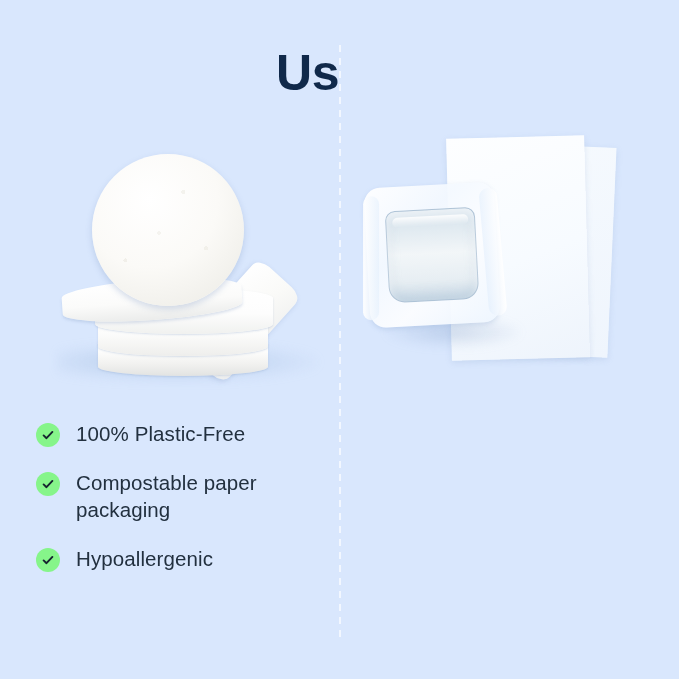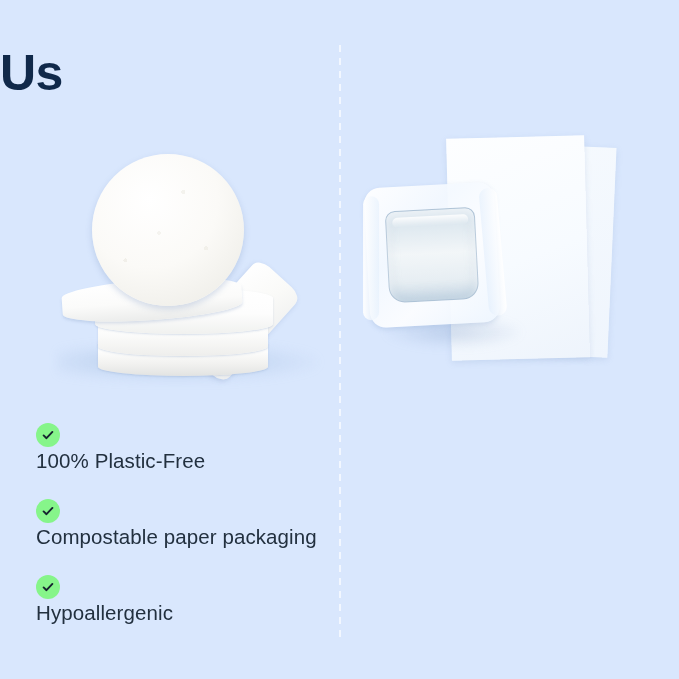--- a/index.html
+++ b/index.html
@@ -30,21 +30,21 @@
   
   .heading {
     position:absolute;
     top:48px;
     font-size:50px;
     font-weight:bold;
     letter-spacing:-0.5px;
     color:#10294a;
     line-height:1;
   }
-  .heading.us   { left:0; width:339px; text-align:left; }
+  .heading.us   { left:0; width:339px; text-align:right; }
   .heading.them { left:339px; width:340px; text-align:center; }
 
   
   .col { position:absolute; top:0; height:679px; }
   .col.left  { left:0;     width:339px; }
   .col.right { left:339px; width:340px; }
 
   
   .art-left  { position:absolute; left:0; top:140px; width:339px; height:260px; }
   .art-right { position:absolute; left:0; top:125px; width:340px; height:275px; }
@@ -168,21 +168,21 @@
   .pod-liquid::before {
     content:""; position:absolute; left:6px; top:6px; right:6px; height:10px;
     border-radius:6px;
     background:linear-gradient(to bottom, rgba(255,255,255,0.85), rgba(255,255,255,0));
   }
 
   
   .list { position:absolute; }
   .list.left  { left:36px;  top:420px; width:290px; }
 
-  .item { display:flex; align-items:flex-start; margin-bottom:22px;flex-direction:column; }
+  .item { display:flex; align-items:flex-start; margin-bottom:22px; }
   .badge {
     flex:0 0 auto;
     width:24px; height:24px; border-radius:50%;
     margin-top:3px; margin-right:16px;
     display:flex; align-items:center; justify-content:center;
   }
   .badge.check { background:#86f58a; }
   .badge svg { display:block; }
 
   .item-text {

